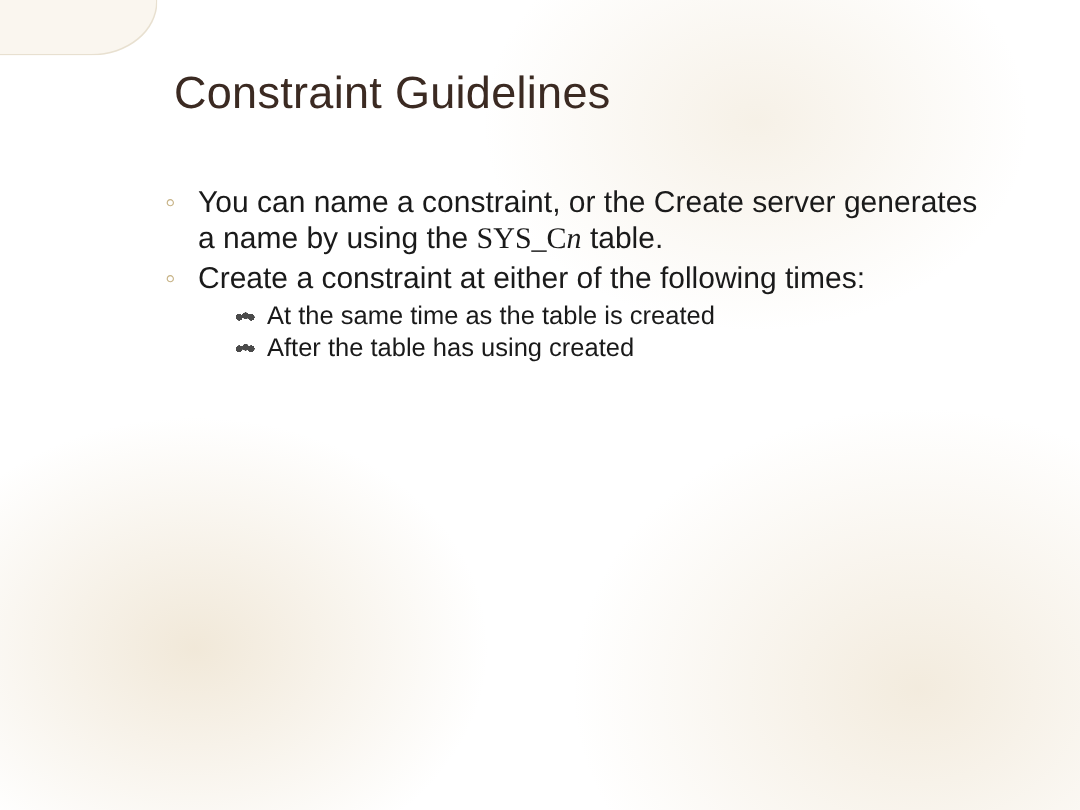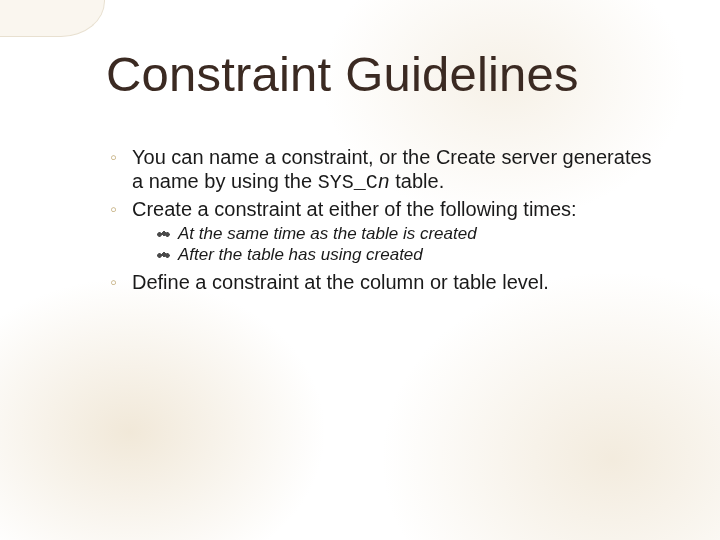--- a/index.html
+++ b/index.html
@@ -39,22 +39,22 @@
   }
 
   .slide {
     position: absolute;
     inset: 0;
     padding: 46px 60px 40px 100px;
     box-sizing: border-box;
   }
 
   h1.title {
-    margin: 0 0 44px 6px;
-    font-size: 49px;
+    margin: 0 0 44px 16px;
+    font-size: 30px;
     font-weight: 400;
     color: #3b2a22;
     letter-spacing: 0.2px;
   }
 
   ul.top {
     list-style: none;
     margin: 0;
     padding: 0 0 0 6px;
   }
@@ -68,34 +68,33 @@
   ul.top > li::before {
     content: "◦";
     position: absolute;
     left: 4px;
     top: 0;
     color: #c7b386;
     font-size: 20px;
     line-height: 1.18;
   }
 
-  .mono { font-family: Liberation Mono, monospace; font-style: normal; }
+  .mono { font-family: Liberation Serif, serif; font-style: normal; }
   .mono .n { font-style: italic; }
 
   ul.sub {
     list-style: none;
     margin: 2px 0 6px 0;
     padding: 0 0 0 24px;
   }
   ul.sub > li {
     position: relative;
     padding-left: 22px;
     font-size: 17px;
     line-height: 1.22;
-    font-style: italic;
   }
   ul.sub > li::before {
     content: "";
     position: absolute;
     left: 0;
     top: 5px;
     width: 14px;
     height: 10px;
     background: #4a4a4a;
     
@@ -124,17 +123,16 @@
     </li>
 
     <li>
       <span>Create a constraint at either of the following times:</span>
       <ul class="sub">
         <li>At the same time as the table is created</li>
         <li>After the table has using created</li>
       </ul>
     </li>
 
-    <li>Define a constraint at the column or table level.</li>
 
   </ul>
 
 </div>
 
 </body></html>

